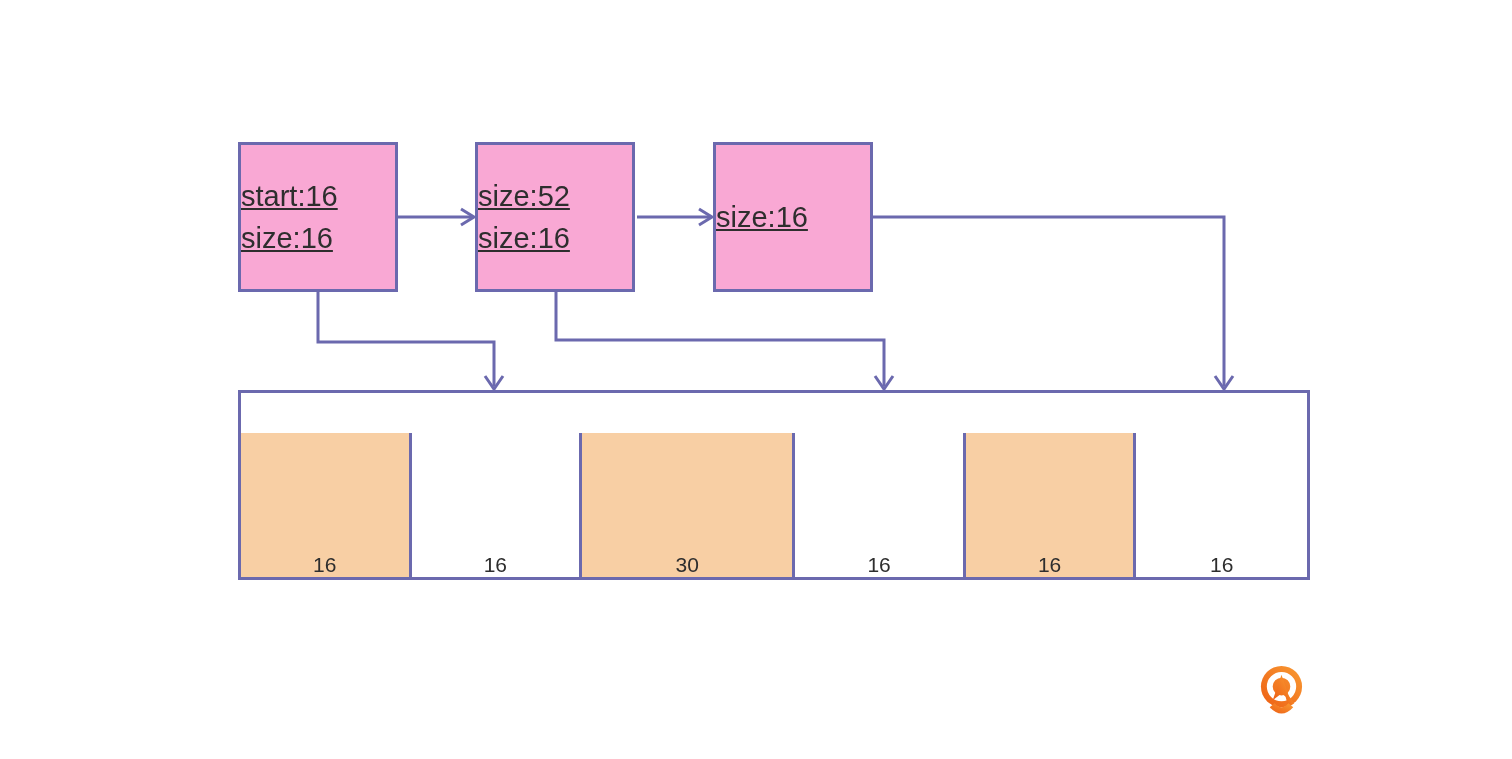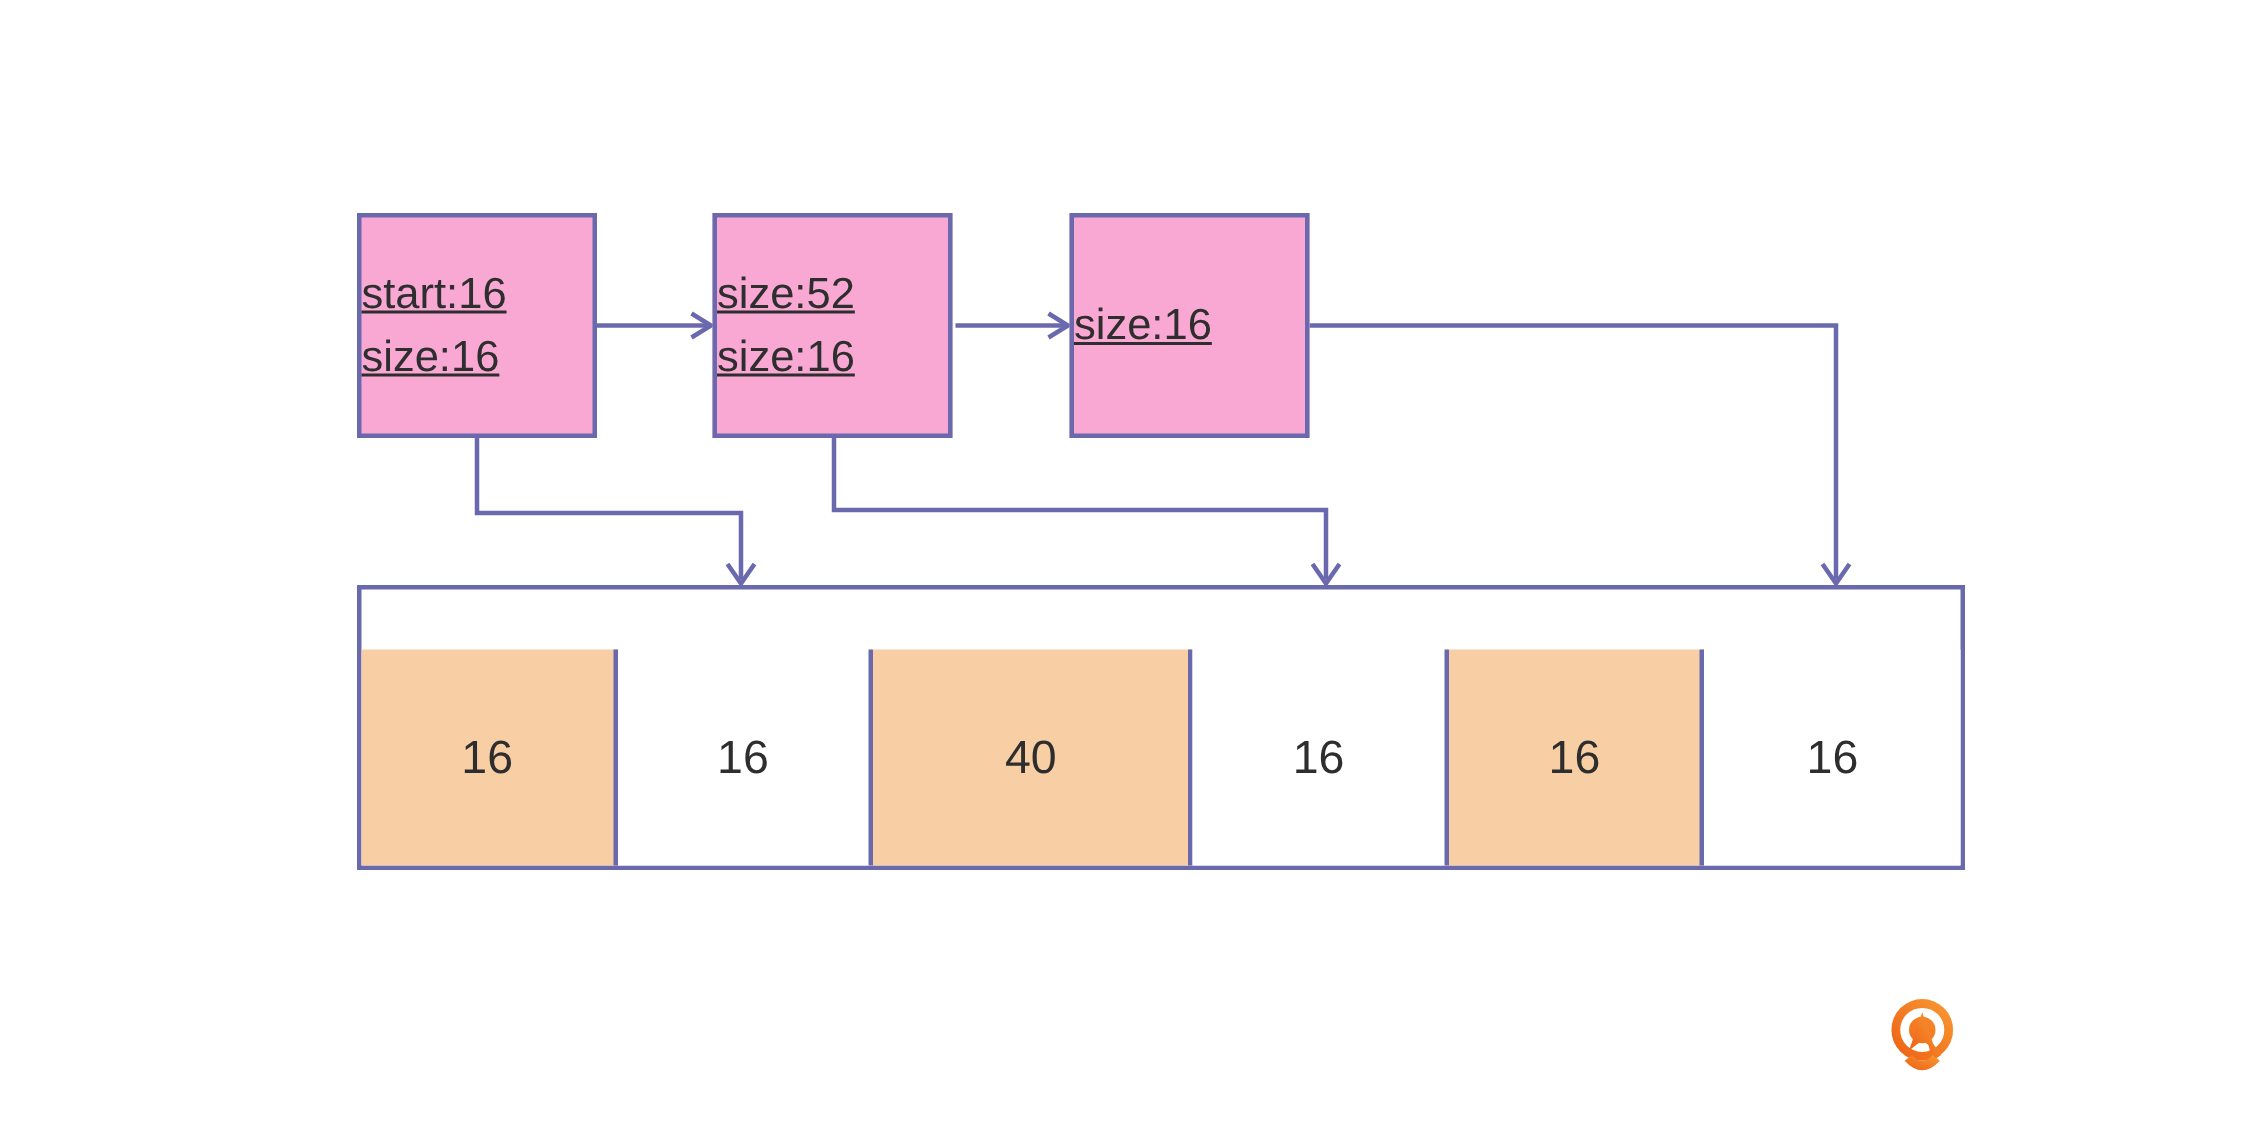--- a/index.html
+++ b/index.html
@@ -45,22 +45,22 @@
   .node-3{left:713px;}
   .memory-row{
     position:absolute;
     left:238px;top:390px;
     width:1072px;height:190px;
     border:3px solid var(--line);
     display:flex;
     background:#ffffff;
   }
   .mem-block{
-    display:flex;align-items:center;justify-content:center;
-    font-size:31px;
+    display:flex;align-items:flex-end;justify-content:center;
+    font-size:21px;
     color:var(--txt);
     border-right:3px solid var(--line);
     background:#ffffff;
     margin-top:40px;
   }
   .mem-block:last-child{border-right:none;}
   .mem-block.filled{background:var(--fill);}
   .logo{
     position:absolute;
     left:1258px;top:664px;
@@ -120,21 +120,21 @@
   </div>
 
   <div class="memory-row">
     <div class="mem-block filled" style="flex: 0 0 16%;">
       <span>16</span>
     </div>
     <div class="mem-block" style="flex: 0 0 16%;">
       <span>16</span>
     </div>
     <div class="mem-block filled" style="flex: 0 0 20%;">
-      <span>40</span>
+      <span>30</span>
     </div>
     <div class="mem-block" style="flex: 0 0 16%;">
       <span>16</span>
     </div>
     <div class="mem-block filled" style="flex: 0 0 16%;">
       <span>16</span>
     </div>
     <div class="mem-block" style="flex: 0 0 16%;">
       <span>16</span>
     </div>

